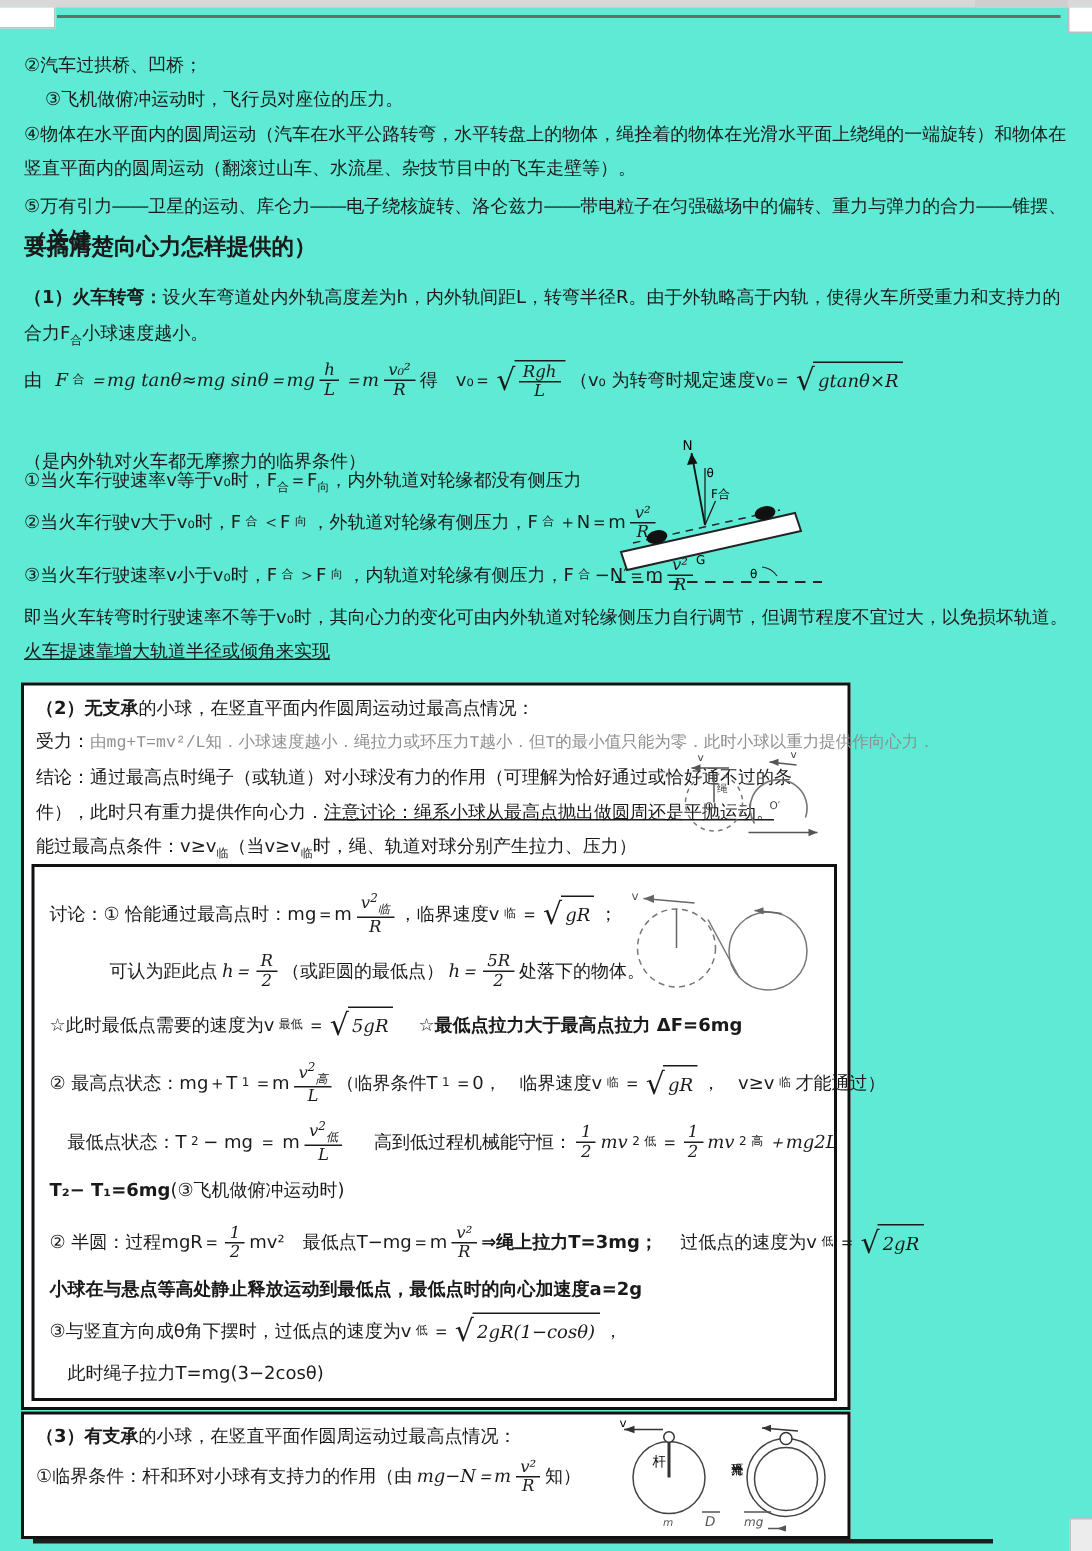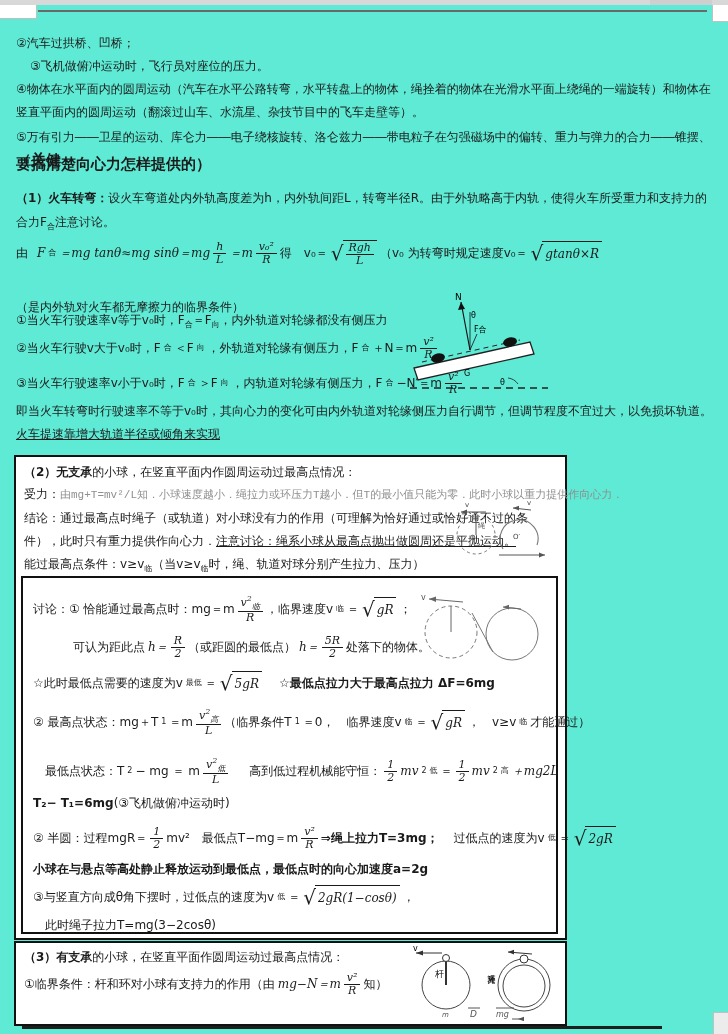--- a/index.html
+++ b/index.html
@@ -47,21 +47,21 @@
 
   <div class="abs" style="left:16px;top:32px;width:700px;">②汽车过拱桥、凹桥；</div>
   <div class="abs" style="left:30px;top:55px;width:700px;">③飞机做俯冲运动时，飞行员对座位的压力。</div>
   <div class="abs" style="left:16px;top:78px;width:702px;line-height:23px;">④物体在水平面内的圆周运动（汽车在水平公路转弯，水平转盘上的物体，绳拴着的物体在光滑水平面上绕绳的一端旋转）和物体在竖直平面内的圆周运动（翻滚过山车、水流星、杂技节目中的飞车走壁等）。</div>
   <div class="abs" style="left:16px;top:126px;width:712px;">
     <span>⑤万有引力――卫星的运动、库仑力――电子绕核旋转、洛仑兹力――带电粒子在匀强磁场中的偏转、重力与弹力的合力――锥摆、</span><span class="b big">（关健</span>
   </div>
   <div class="abs b big" style="left:16px;top:152px;width:700px;">要搞清楚向心力怎样提供的）</div>
 
   <div class="abs" style="left:16px;top:186px;width:702px;line-height:24px;">
-    <span class="b">（1）火车转弯：</span><span>设火车弯道处内外轨高度差为h，内外轨间距L，转弯半径R。由于外轨略高于内轨，使得火车所受重力和支持力的合力F</span><sub class="cs">合</sub><span>注意讨论。</span>
+    <span class="b">（1）火车转弯：</span><span>设火车弯道处内外轨高度差为h，内外轨间距L，转弯半径R。由于外轨略高于内轨，使得火车所受重力和支持力的合力F</span><sub class="cs">合</sub><span>小球速度越小。</span>
   </div>
 
   <div class="abs mrow" style="left:16px;top:230px;height:46px;">
     <span>由</span>
     <span class="it" style="margin-left:6px;">F</span>
       <sub class="cs">合</sub>
     <span class="it">＝mg tanθ≈mg sinθ＝mg</span>
     <span class="frac">
         <span class="num">h</span>
         <span class="den">L</span>
@@ -235,21 +235,21 @@
               <span>＝</span>
             <span class="sqrt">
                 <span class="rad">√</span>
                 <span class="body">gR</span>
               </span>
             <span>，　v≥v</span>
               <sub class="cs">临</sub>
               <span>才能通过）</span>
           </div>
 
-          <div class="mrow" style="margin-top:12px;height:38px;padding-left:12px;">
+          <div class="mrow" style="margin-top:2px;height:38px;padding-left:12px;">
             <span>最低点状态：T</span>
               <sub class="cs">2</sub>
               <span>− mg ＝ m</span>
             <span class="frac">
                 <span class="num"><span>v</span><sup>2</sup><sub>低</sub></span>
                 <span class="den">L</span>
               </span>
             <span style="margin-left:18px;">高到低过程机械能守恒：</span>
             <span class="frac">
                 <span class="num">1</span>

